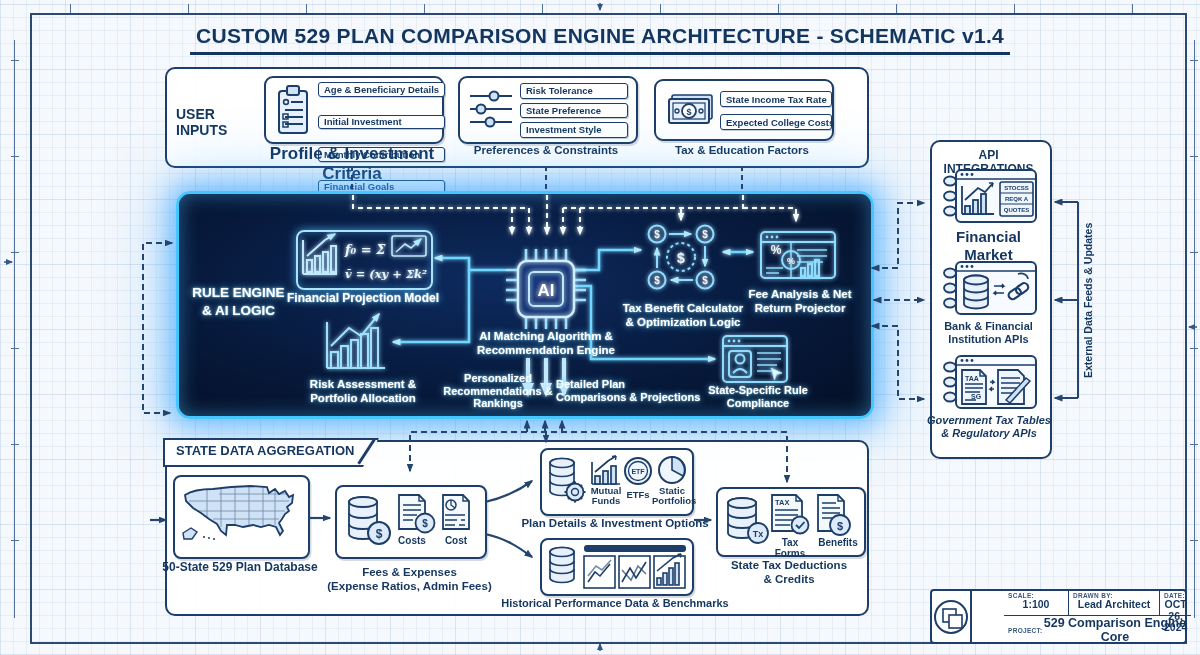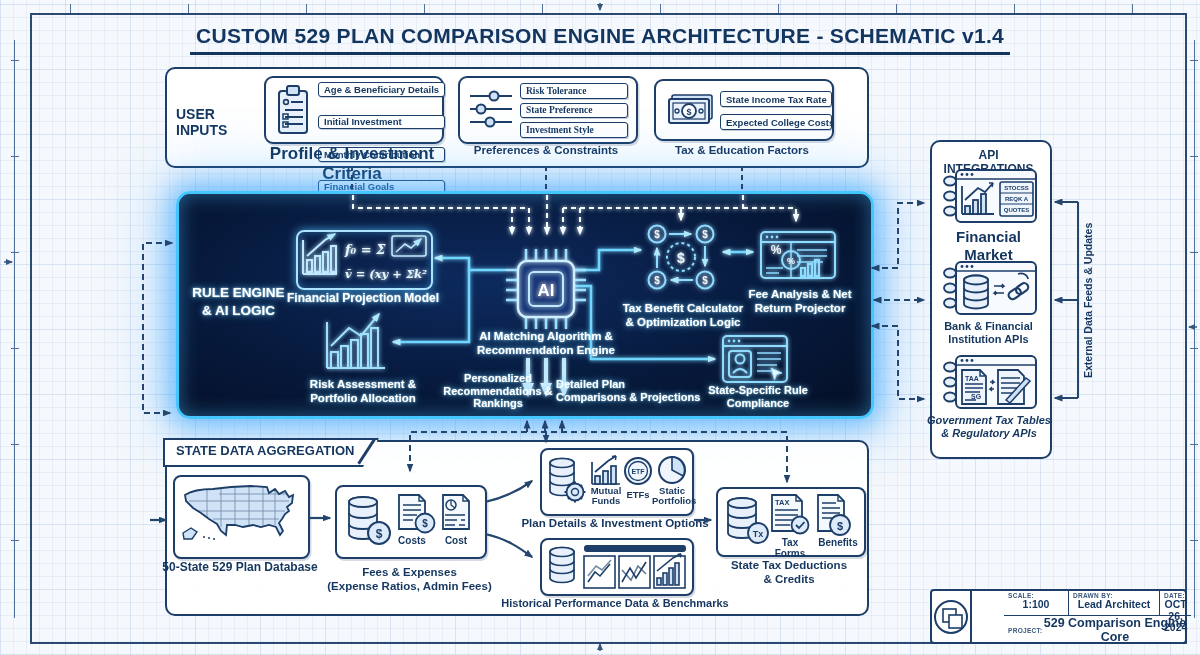--- a/index.html
+++ b/index.html
@@ -85,21 +85,21 @@
   </div>
   <div class="cap" style="left:267px;top:144px;width:170px;font-size:17px;">Profile &amp; Investment Criteria</div>
 
   <div class="ubox" style="left:458px;top:76px;width:176px;height:64px;">
     <svg width="50" height="46" style="position:absolute;left:6px;top:8px;">
       <path d="M4 10 H46 M4 23 H46 M4 36 H46" stroke="#1c3e68" stroke-width="2"></path>
       <circle cx="28" cy="10" r="4.5" fill="#cfe2f6" stroke="#1c3e68" stroke-width="2"></circle>
       <circle cx="15" cy="23" r="4.5" fill="#cfe2f6" stroke="#1c3e68" stroke-width="2"></circle>
       <circle cx="24" cy="36" r="4.5" fill="#cfe2f6" stroke="#1c3e68" stroke-width="2"></circle>
     </svg>
-    <div style="position:absolute;left:60px;top:5px;display:flex;flex-direction:column;gap:4px;font-family:Liberation Serif, serif;">
+    <div style="position:absolute;left:60px;top:5px;display:flex;flex-direction:column;gap:4px;">
       <div class="pill" style="height:13.5px;width:96px;">Risk Tolerance</div>
       <div class="pill" style="height:13.5px;width:96px;">State Preference</div>
       <div class="pill" style="height:13.5px;width:96px;">Investment Style</div>
     </div>
   </div>
   <div class="cap" style="left:461px;top:144px;width:170px;font-size:11.5px;">Preferences &amp; Constraints</div>
 
   <div class="ubox" style="left:654px;top:79px;width:176px;height:58px;">
     <svg width="52" height="38" style="position:absolute;left:8px;top:10px;">
       <rect x="8" y="4" width="40" height="24" rx="2" fill="#cfe2f6" stroke="#1c3e68" stroke-width="1.6"></rect>

